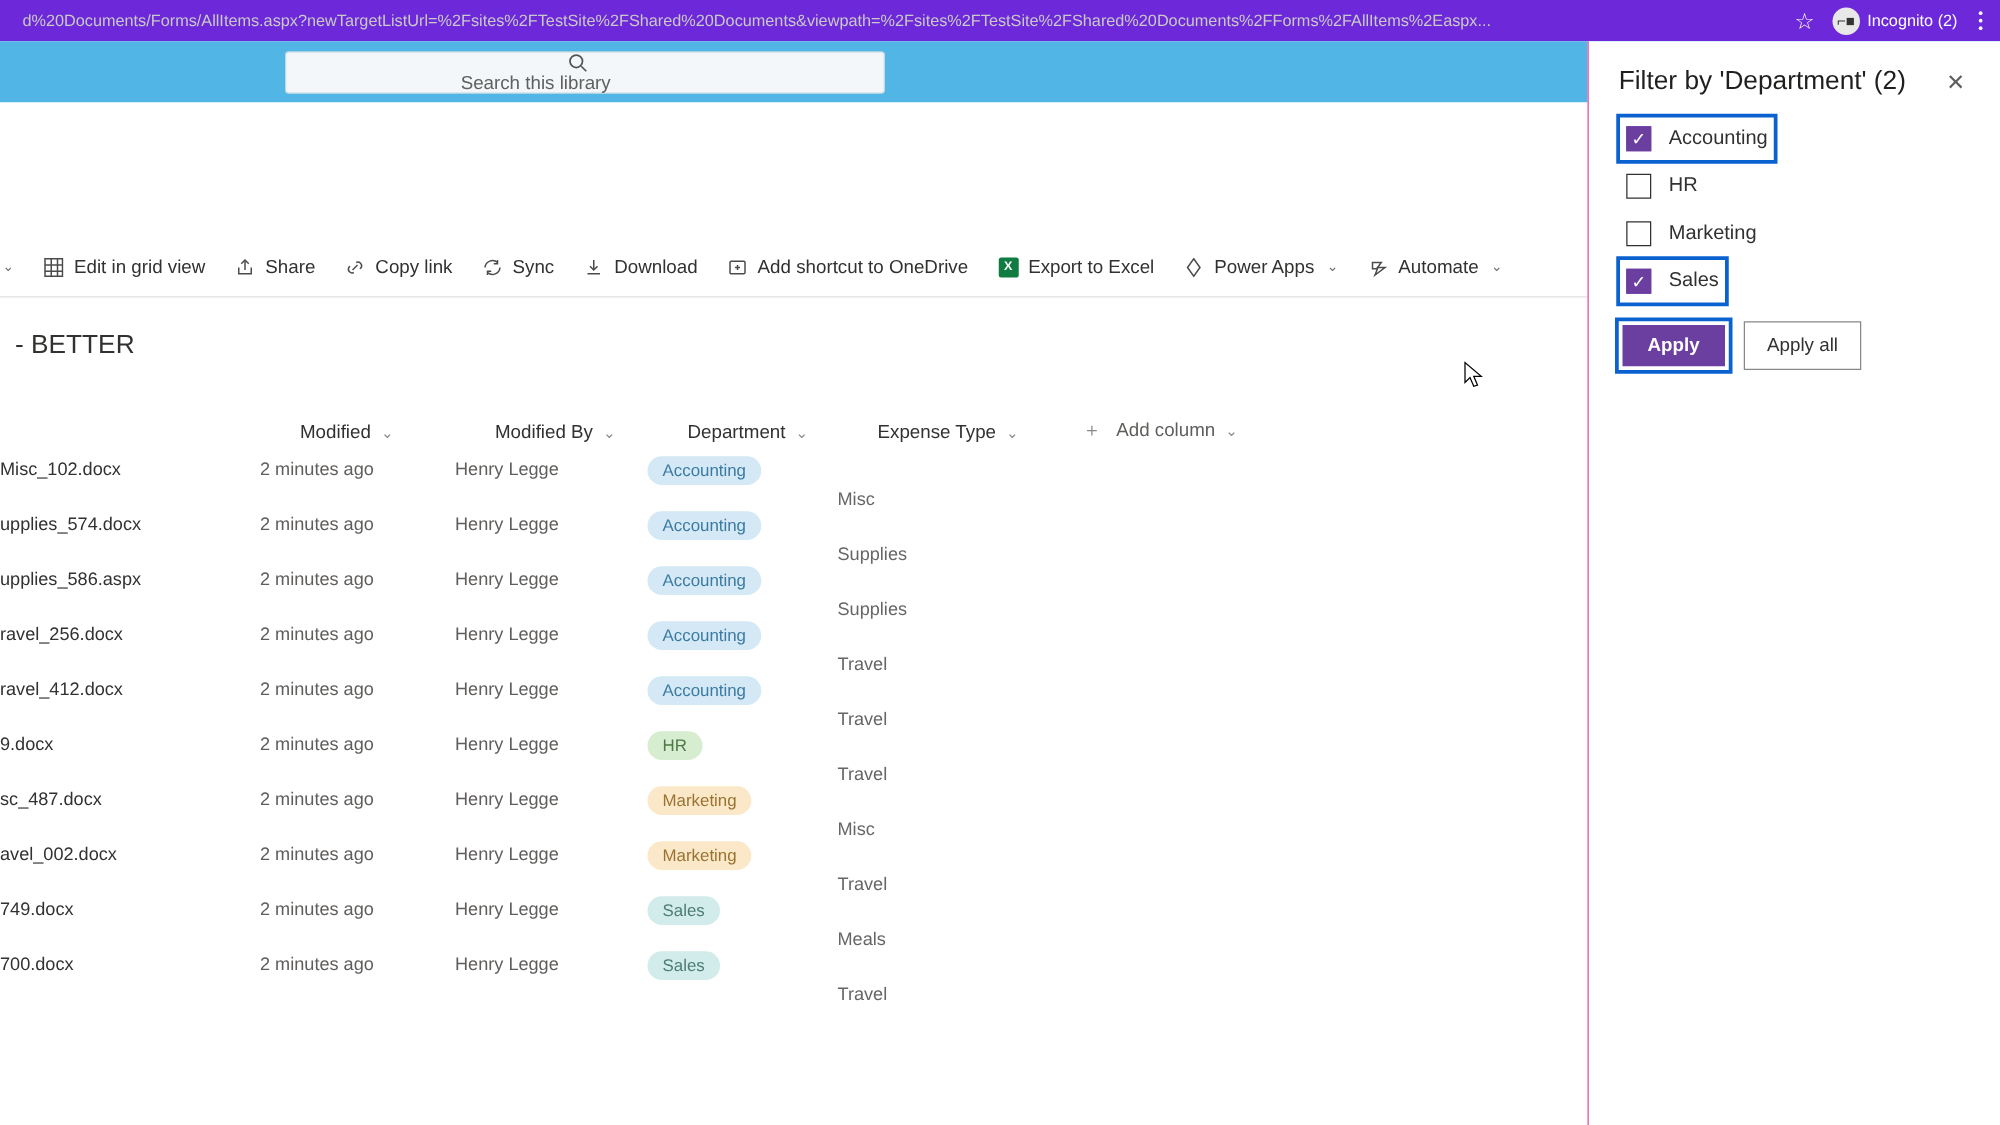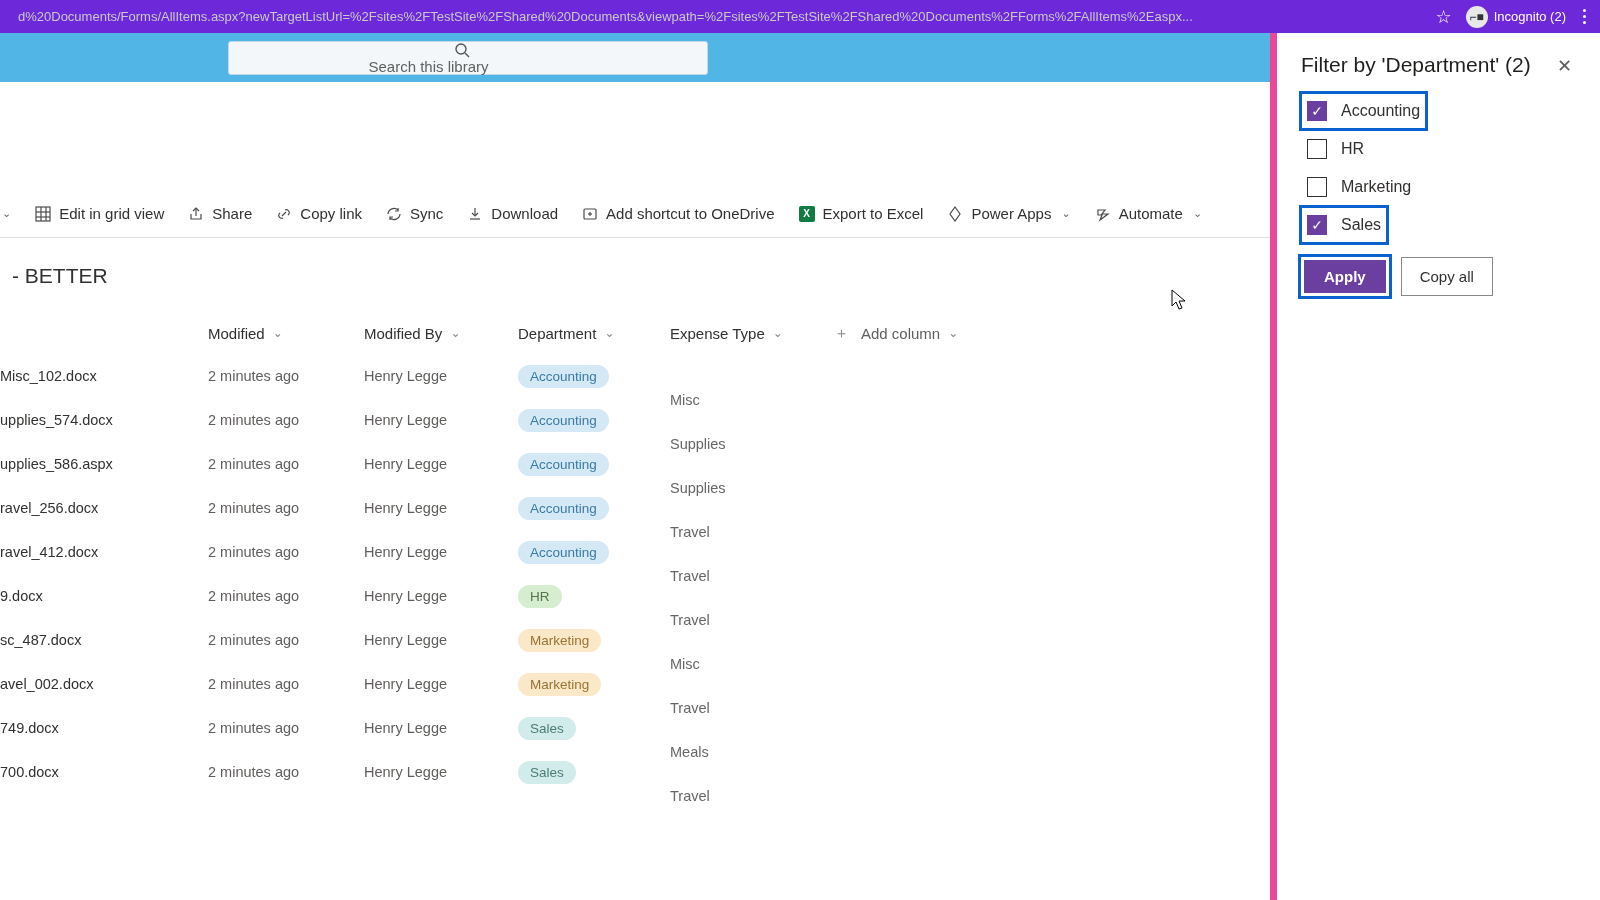--- a/index.html
+++ b/index.html
@@ -27,21 +27,21 @@
   .toolbar { height: 48px; border-bottom: 1px solid #e1dfdd; display: flex; align-items: center; padding-left: 0; font-size: 15px; color: #323130; overflow: hidden; }
   .toolbar .tb { display: flex; align-items: center; gap: 8px; padding: 0 12px; height: 100%; cursor: pointer; white-space: nowrap; }
   .toolbar .tb .ic { color: #4b4b4b; display: inline-flex; }
   .toolbar .chev { font-size: 11px; color: #666; margin-left: 2px; }
   .excel-ic { width: 16px; height: 16px; background: #107c41; color: #fff; font-size: 10px; font-weight: bold; display: flex; align-items: center; justify-content: center; border-radius: 2px; }
 
   .title-row { padding: 26px 0 24px 12px; font-size: 21px; font-weight: 400; color: #323130; }
 
   
   .table { width: 1107px; }
-  .thead { display: flex; height: 42px; align-items: center; color: #323130; font-size: 15px; }
+  .thead { display: flex; height: 42px; align-items: flex-end; color: #323130; font-size: 15px; margin-left: 32px; }
   .th { display: flex; align-items: center; gap: 8px; cursor: pointer; }
   .th .sort { font-size: 12px; color: #8a8886; }
   .th-name   { width: 208px; padding-left: 0; }
   .th-mod    { width: 156px; }
   .th-modby  { width: 154px; }
   .th-dept   { width: 152px; }
   .th-exp    { width: 164px; }
   .th-add    { width: 160px; color: #605e5c; }
   .th-add .plus { color: #8a8886; margin-right: 4px; }
 
@@ -52,21 +52,21 @@
   .c-dept   { width: 152px; }
   .c-exp    { width: 164px; color: #666; margin-top: 48px; }
 
   .pill { display: inline-block; padding: 4px 12px; border-radius: 14px; font-size: 13.5px; }
   .pill-Accounting { background: #d4e9f5; color: #3b7ba3; }
   .pill-HR { background: #d6edd0; color: #50774a; }
   .pill-Marketing { background: #fbe8c8; color: #9a7332; }
   .pill-Sales { background: #d1ecea; color: #4d7c78; }
 
   
-  .panel { position: absolute; top: 33px; right: 0; width: 330px; height: 867px; background: #fff; border-left: 7px solid #ec4899; padding: 20px 24px; }
+  .panel { position: absolute; top: 33px; right: 0; width: 330px; height: 867px; background: #fff; border-left: 1px solid #ec4899; padding: 20px 24px; }
   .panel-head { display: flex; align-items: flex-start; justify-content: space-between; margin-bottom: 14px; }
   .panel-title { font-size: 21px; color: #201f1e; }
   .close-x { font-size: 18px; color: #605e5c; cursor: pointer; padding: 2px 4px; }
 
   .opt { display: flex; align-items: center; gap: 14px; padding: 8px 6px; font-size: 16px; cursor: pointer; margin-bottom: 2px; }
   .opt.hl { outline: 3px solid #0a62d0; outline-offset: -1px; }
   .cb { width: 20px; height: 20px; border: 1px solid #323130; display: flex; align-items: center; justify-content: center; font-size: 14px; color: #fff; }
   .cb.checked { background: #6b3fa0; border-color: #6b3fa0; }
 
   .btns { display: flex; gap: 12px; margin-top: 14px; }
@@ -321,21 +321,21 @@
       </div>
       <div class="opt hl" style="width: fit-content;">
         <span class="cb checked">✓</span>
         <span>Sales</span>
       </div>
     </div>
   <div class="btns">
     <div class="btn-apply-wrap">
       <button class="btn-apply">Apply</button>
     </div>
-    <button class="btn-clear">Copy all</button>
+    <button class="btn-clear">Apply all</button>
   </div>
 </div>
 
 <div class="cursor">
   <svg width="20" height="24" viewBox="0 0 20 24">
       <path d="M4 2l0 16 4-4 3 7 3-1-3-7 6 0z" fill="#fff" stroke="#000" stroke-width="1"></path>
     </svg>
 </div>
 
 </body></html>

